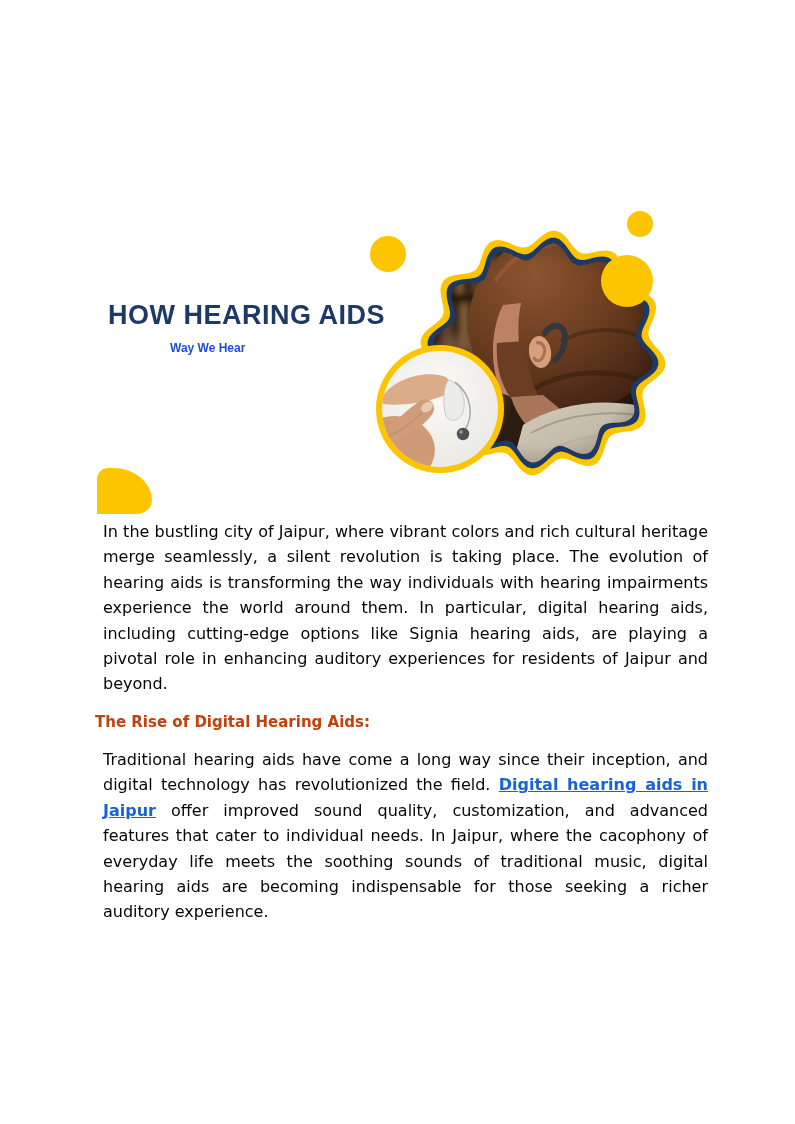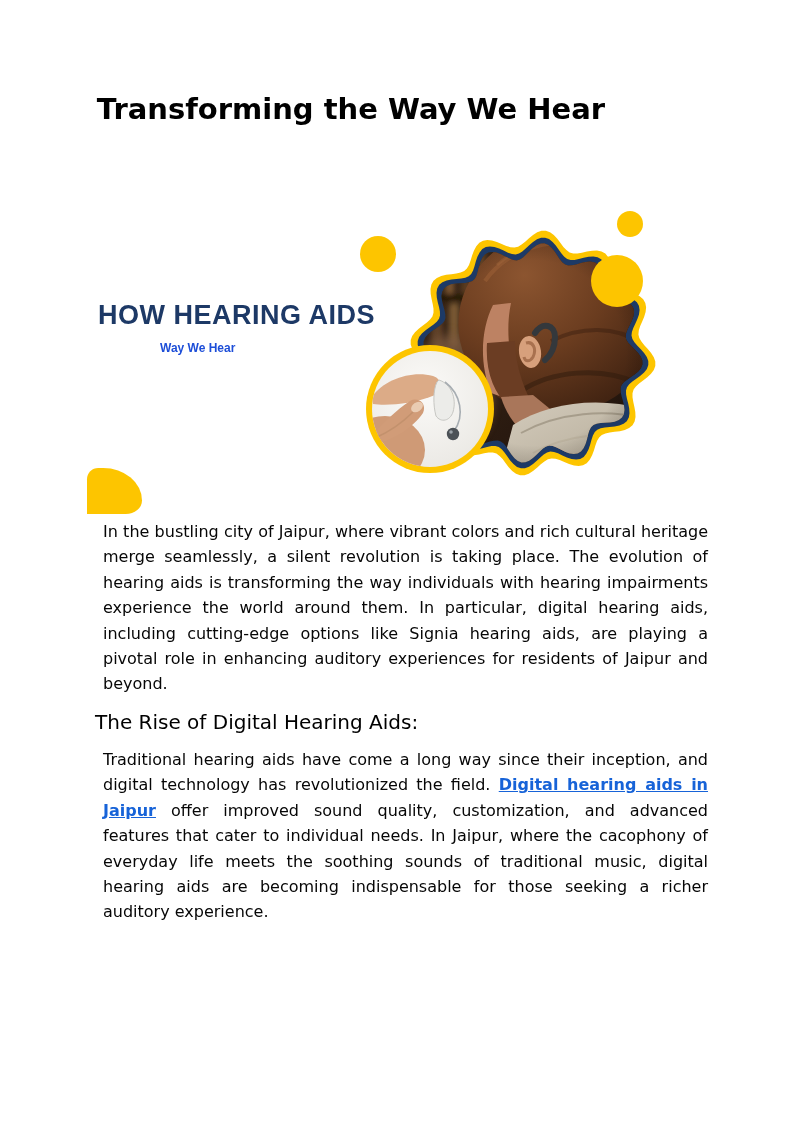--- a/index.html
+++ b/index.html
@@ -6,21 +6,21 @@
   html,body { width:795px; height:1124px; background:#ffffff; }
   body { font-family:"DejaVu Sans", sans-serif; color:#000; position:relative; overflow:hidden; }
   .page { position:absolute; inset:0; background:#ffffff; }
 
   
   .doc-title { position:absolute; left:351px; top:88px; transform:translateX(-50%);
     text-align:center; font-weight:bold; font-size:29px; line-height:42px; color:#000; }
   .doc-title .tline { white-space:nowrap; }
 
   
-  .hero { position:absolute; left:85px; top:210px; width:605px; height:306px;text-decoration:underline; }
+  .hero { position:absolute; left:95px; top:210px; width:605px; height:306px;text-decoration:underline; }
   .hero-text { position:absolute; left:13px; top:90px; z-index:5;
     font-family:"Liberation Sans", sans-serif; font-weight:bold; }
   .ht1 { font-size:27px; line-height:31px; letter-spacing:0.5px; color:#1d3966; white-space:nowrap; }
   .ht2 { font-size:19px; line-height:21px; letter-spacing:0.2px; color:#fdc413; margin:6px 0 0 10px; white-space:nowrap; }
   .ht3 { font-size:12px; line-height:18px; color:#1d4ed8; margin:8px 0 0 62px; white-space:nowrap; }
 
   .circle { position:absolute; border-radius:50%; background:#fdc500; }
   .cA { left:275px; top:26px; width:36px; height:36px; }
   .cB { left:532px; top:1px;  width:26px; height:26px; }
   .cC { left:506px; top:45px; width:52px; height:52px; z-index:3; }
@@ -29,31 +29,30 @@
   .inset-svg { position:absolute; left:278px; top:132px; z-index:4; }
 
   .corner-blob { position:absolute; left:2px; top:258px; width:55px; height:46px;
     background:#fdc500; border-radius:16px 100% 42% 0; }
 
   
   .content { position:absolute; left:103px; width:605px; text-align:justify;
     font-size:16px; line-height:25.4px; color:#060606; }
   .intro { top:519px; }
   .section-heading { position:absolute; left:95px; top:709px; width:605px;
-    font-size:20px; line-height:27px; font-weight:normal; color:#000000; }
+    font-size:15px; line-height:27px; font-weight:bold; color:#c2410c; }
   .p2 { top:747px; }
   a.doclink { color:#1763d8; font-weight:bold; text-decoration:underline; cursor:pointer; }
 </style>
 </head>
 <body>
 
 <div class="page">
 
   <h1 class="doc-title">
-    <div class="tline">Transforming the Way We Hear</div>
   </h1>
 
   <div class="hero">
 
     <div class="circle cA"></div>
     <div class="circle cB"></div>
 
     <svg class="blob-svg" width="264" height="264" viewBox="0 0 264 264">
       <defs>
         <clipPath id="blobClip">

